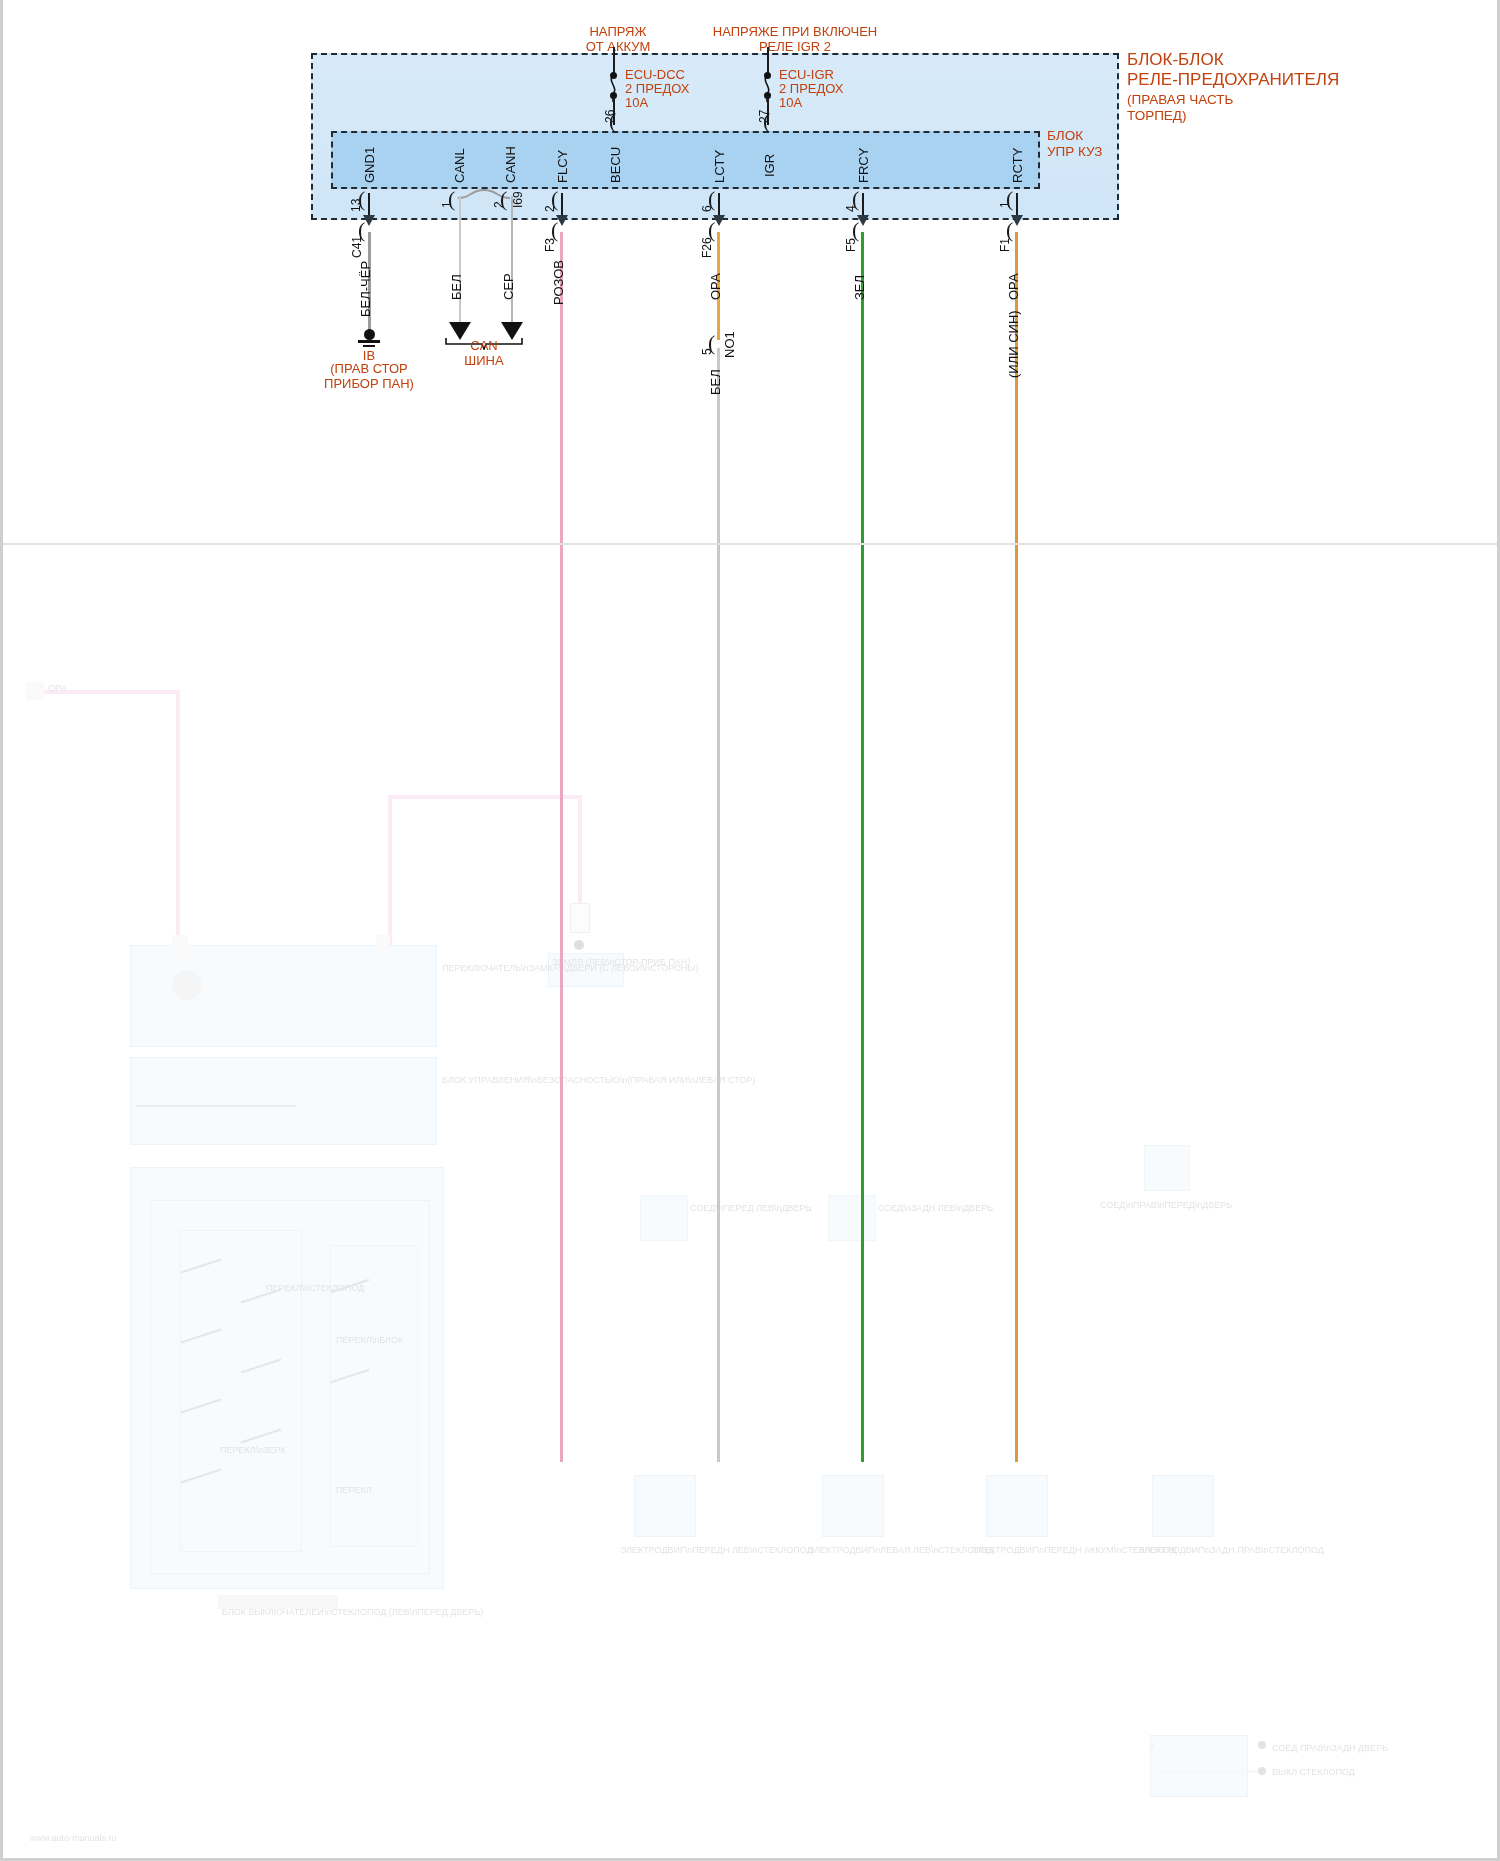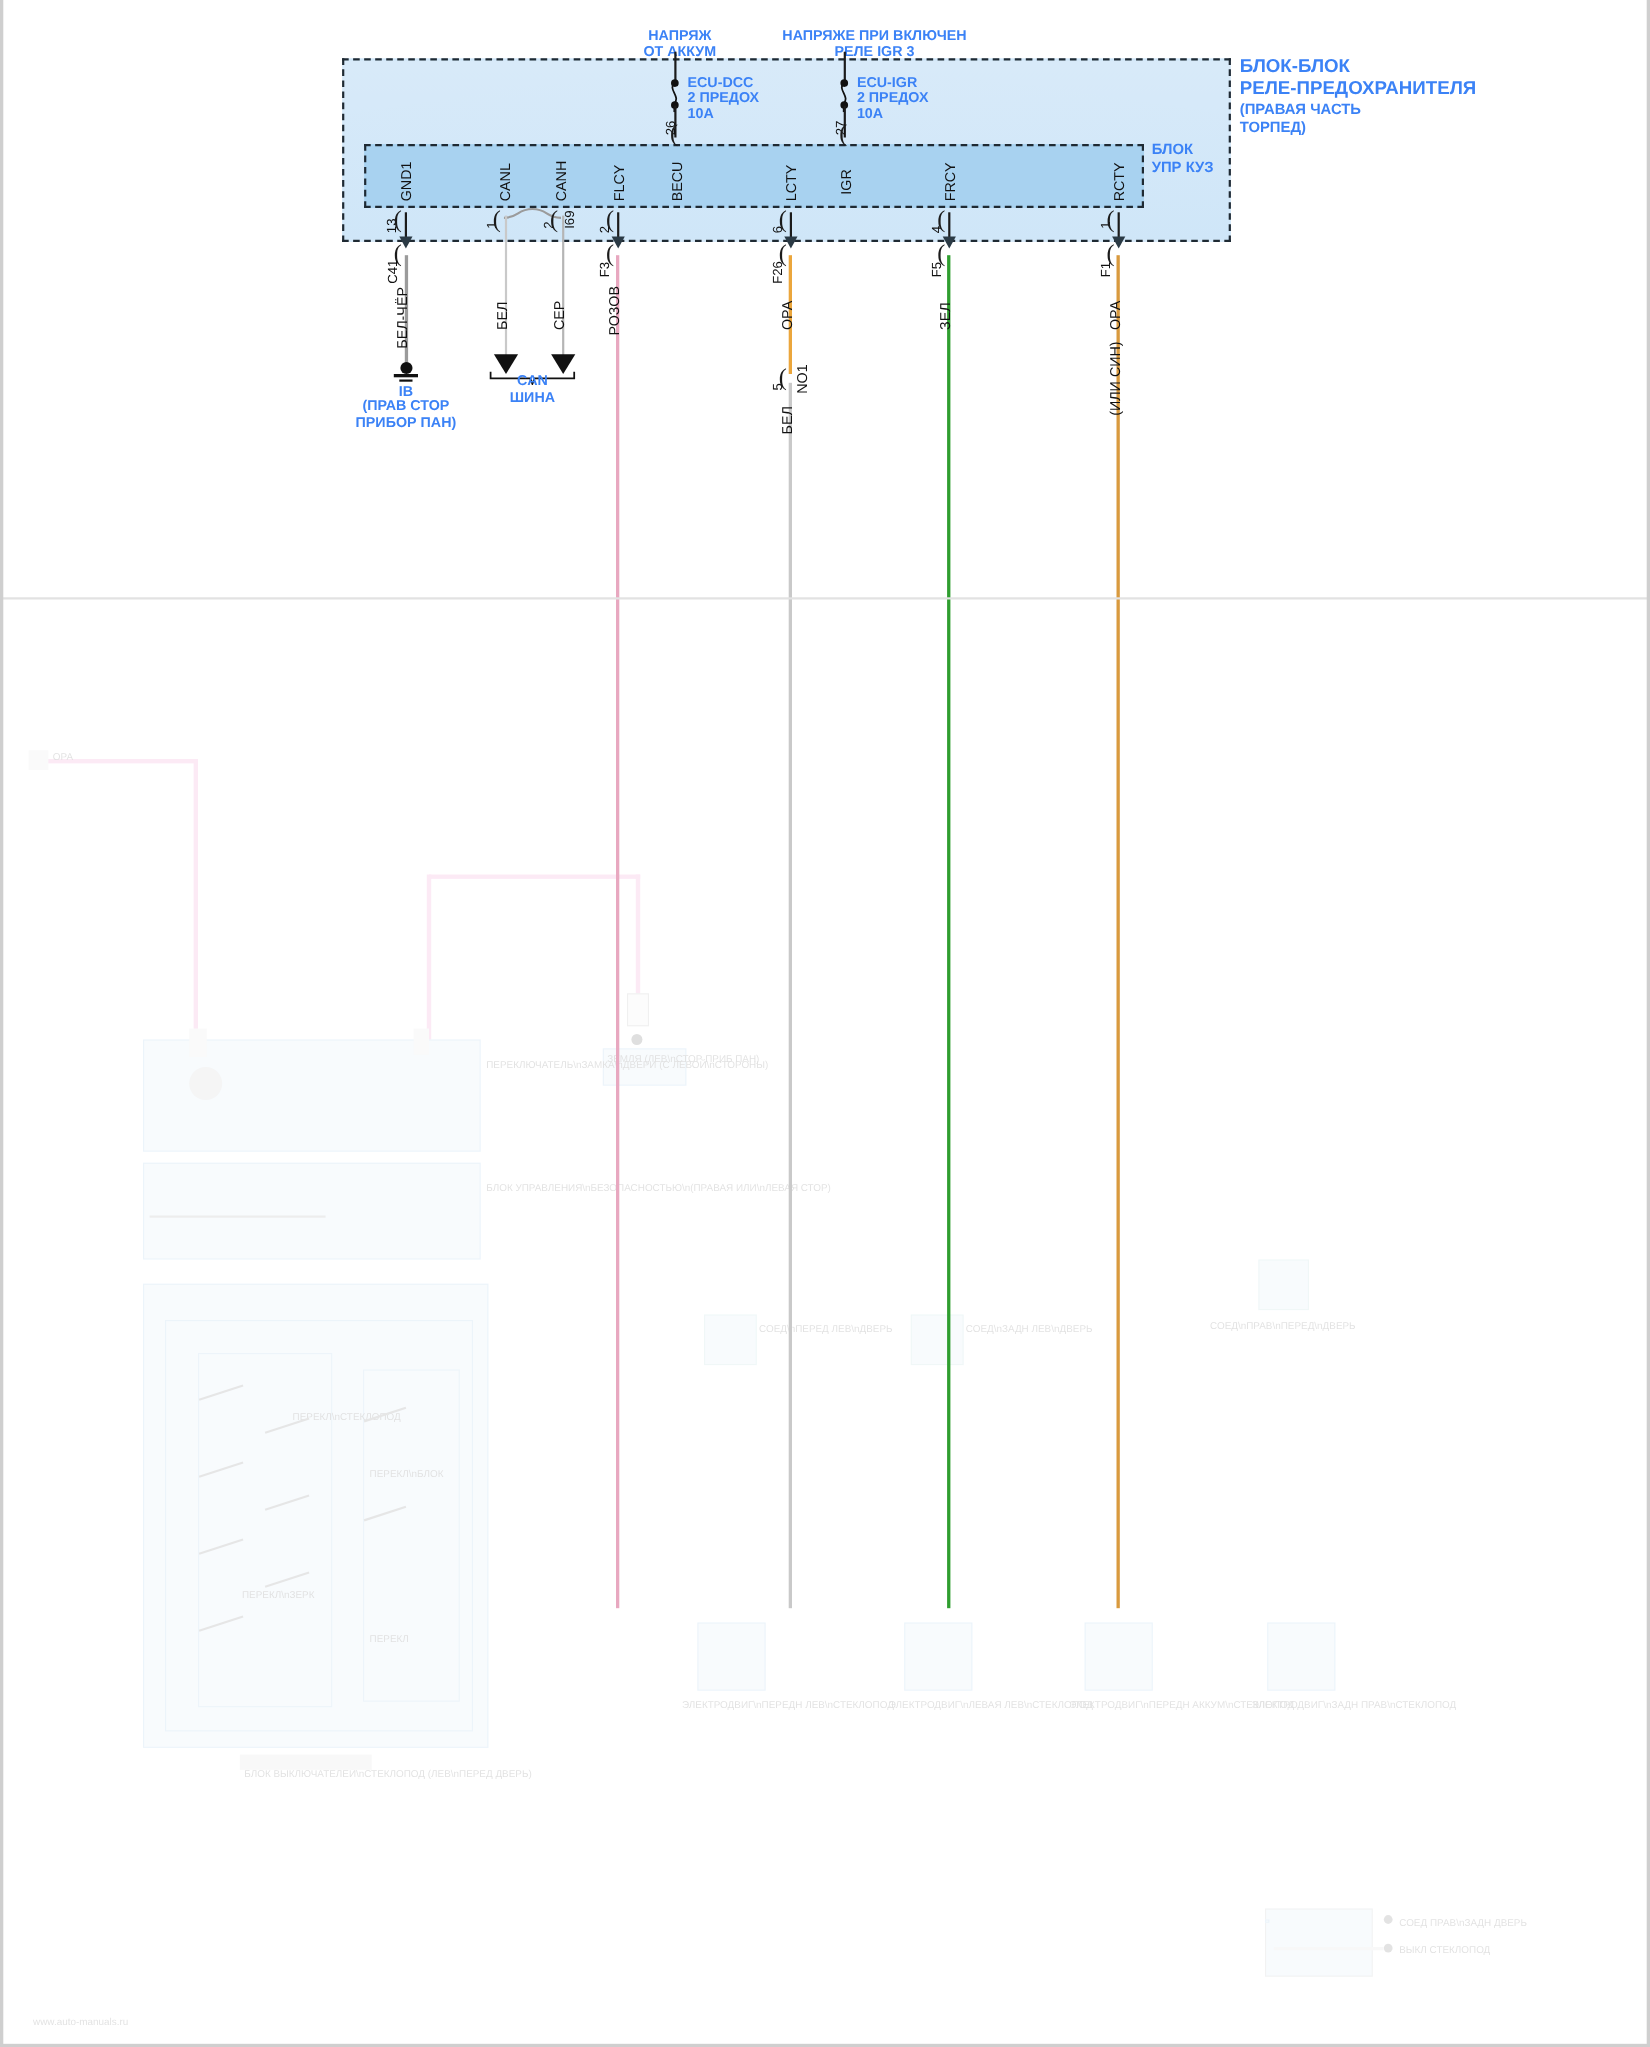--- a/index.html
+++ b/index.html
@@ -1,21 +1,21 @@
 <!DOCTYPE html>
 <html><head>
 <meta charset="utf-8">
 <style>
   html,body{margin:0;padding:0;background:#ffffff;}
   body{font-family:"Liberation Sans",sans-serif;}
   #page{position:relative;width:1500px;height:1861px;background:#ffffff;overflow:hidden;}
 
   
   .abs{position:absolute;}
-  .txt{font-size:13px;color:#3b82f6;line-height:1.18;white-space:pre;font-weight:bold;}
+  .txt{font-size:13px;color:#c2410c;line-height:1.18;white-space:pre;}
   .txt.c{text-align:center;}
   .vtxt{position:absolute;font-size:13px;color:#111;white-space:nowrap;
         transform-origin:0 0;transform:rotate(-90deg);}
   .vtxt.sm{font-size:12px;}
   .vline{position:absolute;width:1.6px;background:#1b1b1b;}
 
   
   .dashbox{position:absolute;border:2px dashed #1f2a33;box-sizing:border-box;}
   .fillA{background:linear-gradient(180deg,#d8eaf9 0%,#cfe6f8 100%);}
   .fillB{background:#a8d2f0;}
@@ -155,21 +155,21 @@
   <div class="dot" style="left:610px;top:92px;"></div>
   <div class="vline" style="left:613px;top:96px;height:29px;"></div>
   <div class="abs txt" style="left:625px;top:67px;">ECU-DCC</div>
   <div class="abs txt" style="left:625px;top:81px;">2 ПРЕДОХ</div>
   <div class="abs txt" style="left:625px;top:95px;">10A</div>
   <div class="vtxt sm" style="left:603px;top:123px;">26</div>
   <div class="conn" style="left:609px;top:108px;">(</div>
   <div class="vtxt" style="left:608px;top:183px;">BECU</div>
 
   <div class="abs txt c" style="left:690px;top:24px;width:210px;">НАПРЯЖЕ ПРИ ВКЛЮЧЕН
-РЕЛЕ IGR 3</div>
+РЕЛЕ IGR 2</div>
   <div class="vline" style="left:767px;top:47px;height:29px;"></div>
   <div class="dot" style="left:764px;top:72px;"></div>
   <svg class="fuse" style="left:759px;top:76px;" width="16" height="26" viewBox="0 0 16 26">
     <path d="M8 0 C 2 5, 14 12, 8 18 L 8 26" fill="none" stroke="#111" stroke-width="1.6"></path>
   </svg>
   <div class="dot" style="left:764px;top:92px;"></div>
   <div class="vline" style="left:767px;top:96px;height:29px;"></div>
   <div class="abs txt" style="left:779px;top:67px;">ECU-IGR</div>
   <div class="abs txt" style="left:779px;top:81px;">2 ПРЕДОХ</div>
   <div class="abs txt" style="left:779px;top:95px;">10A</div>

